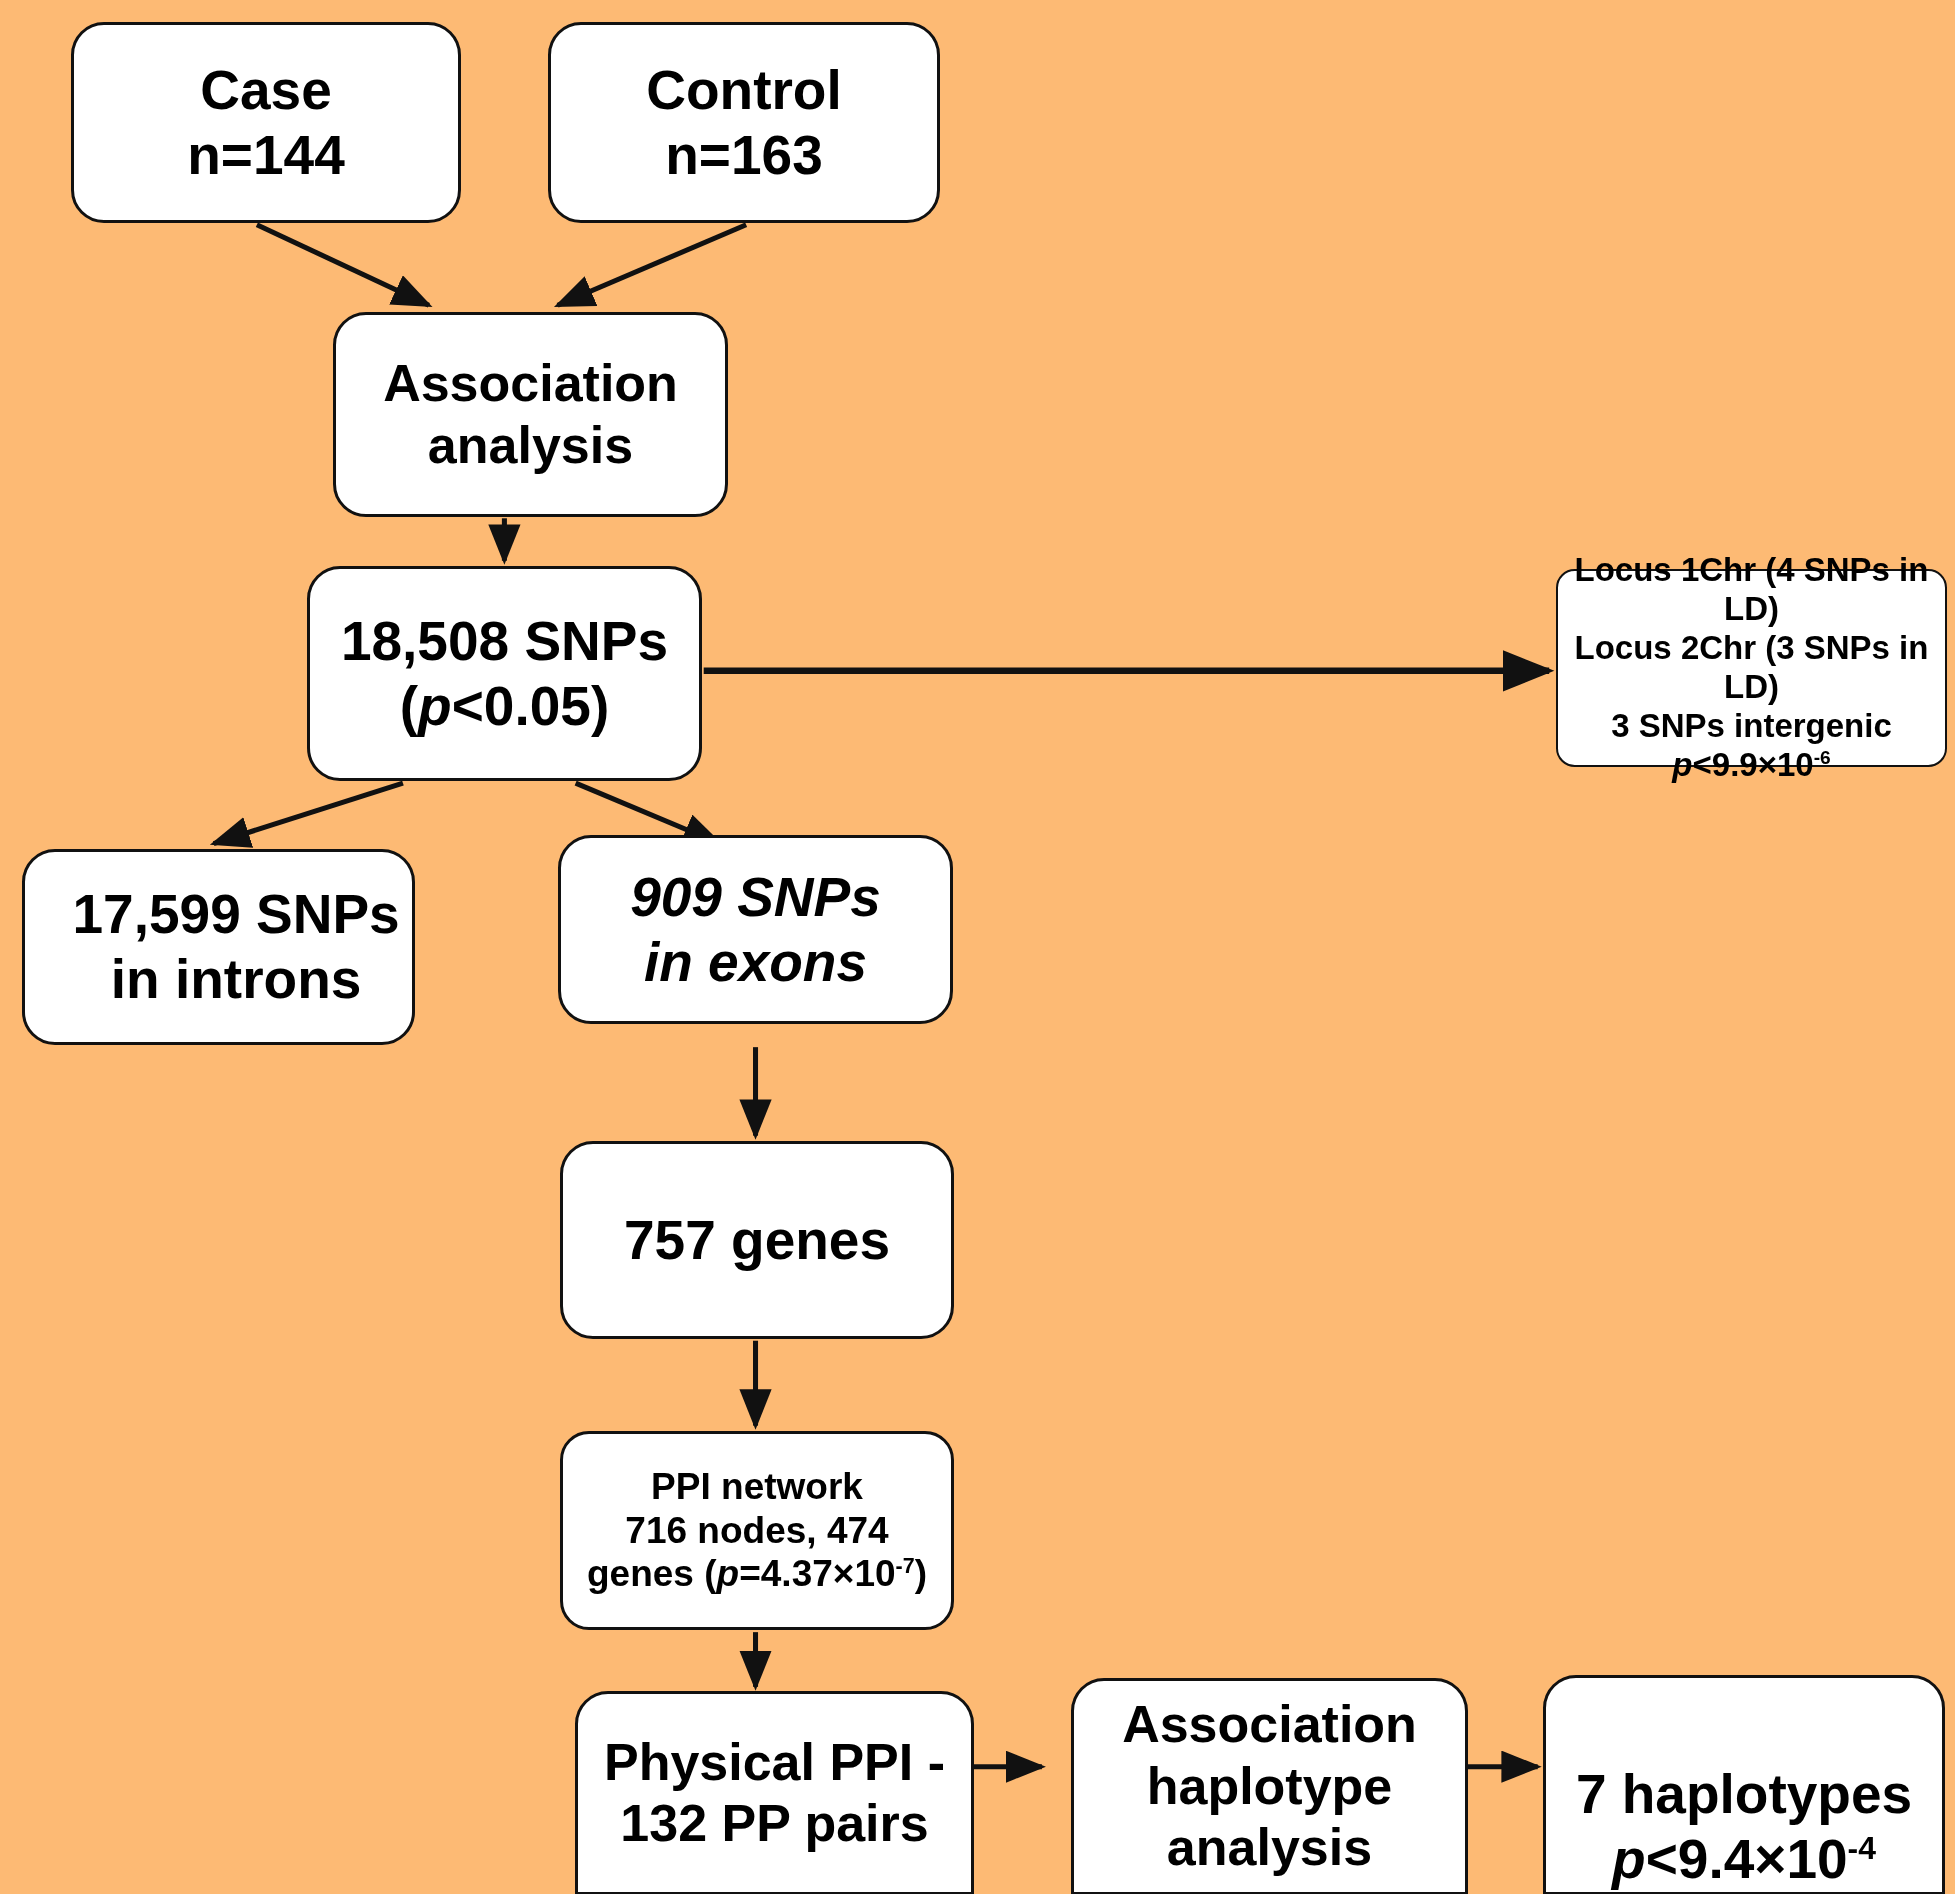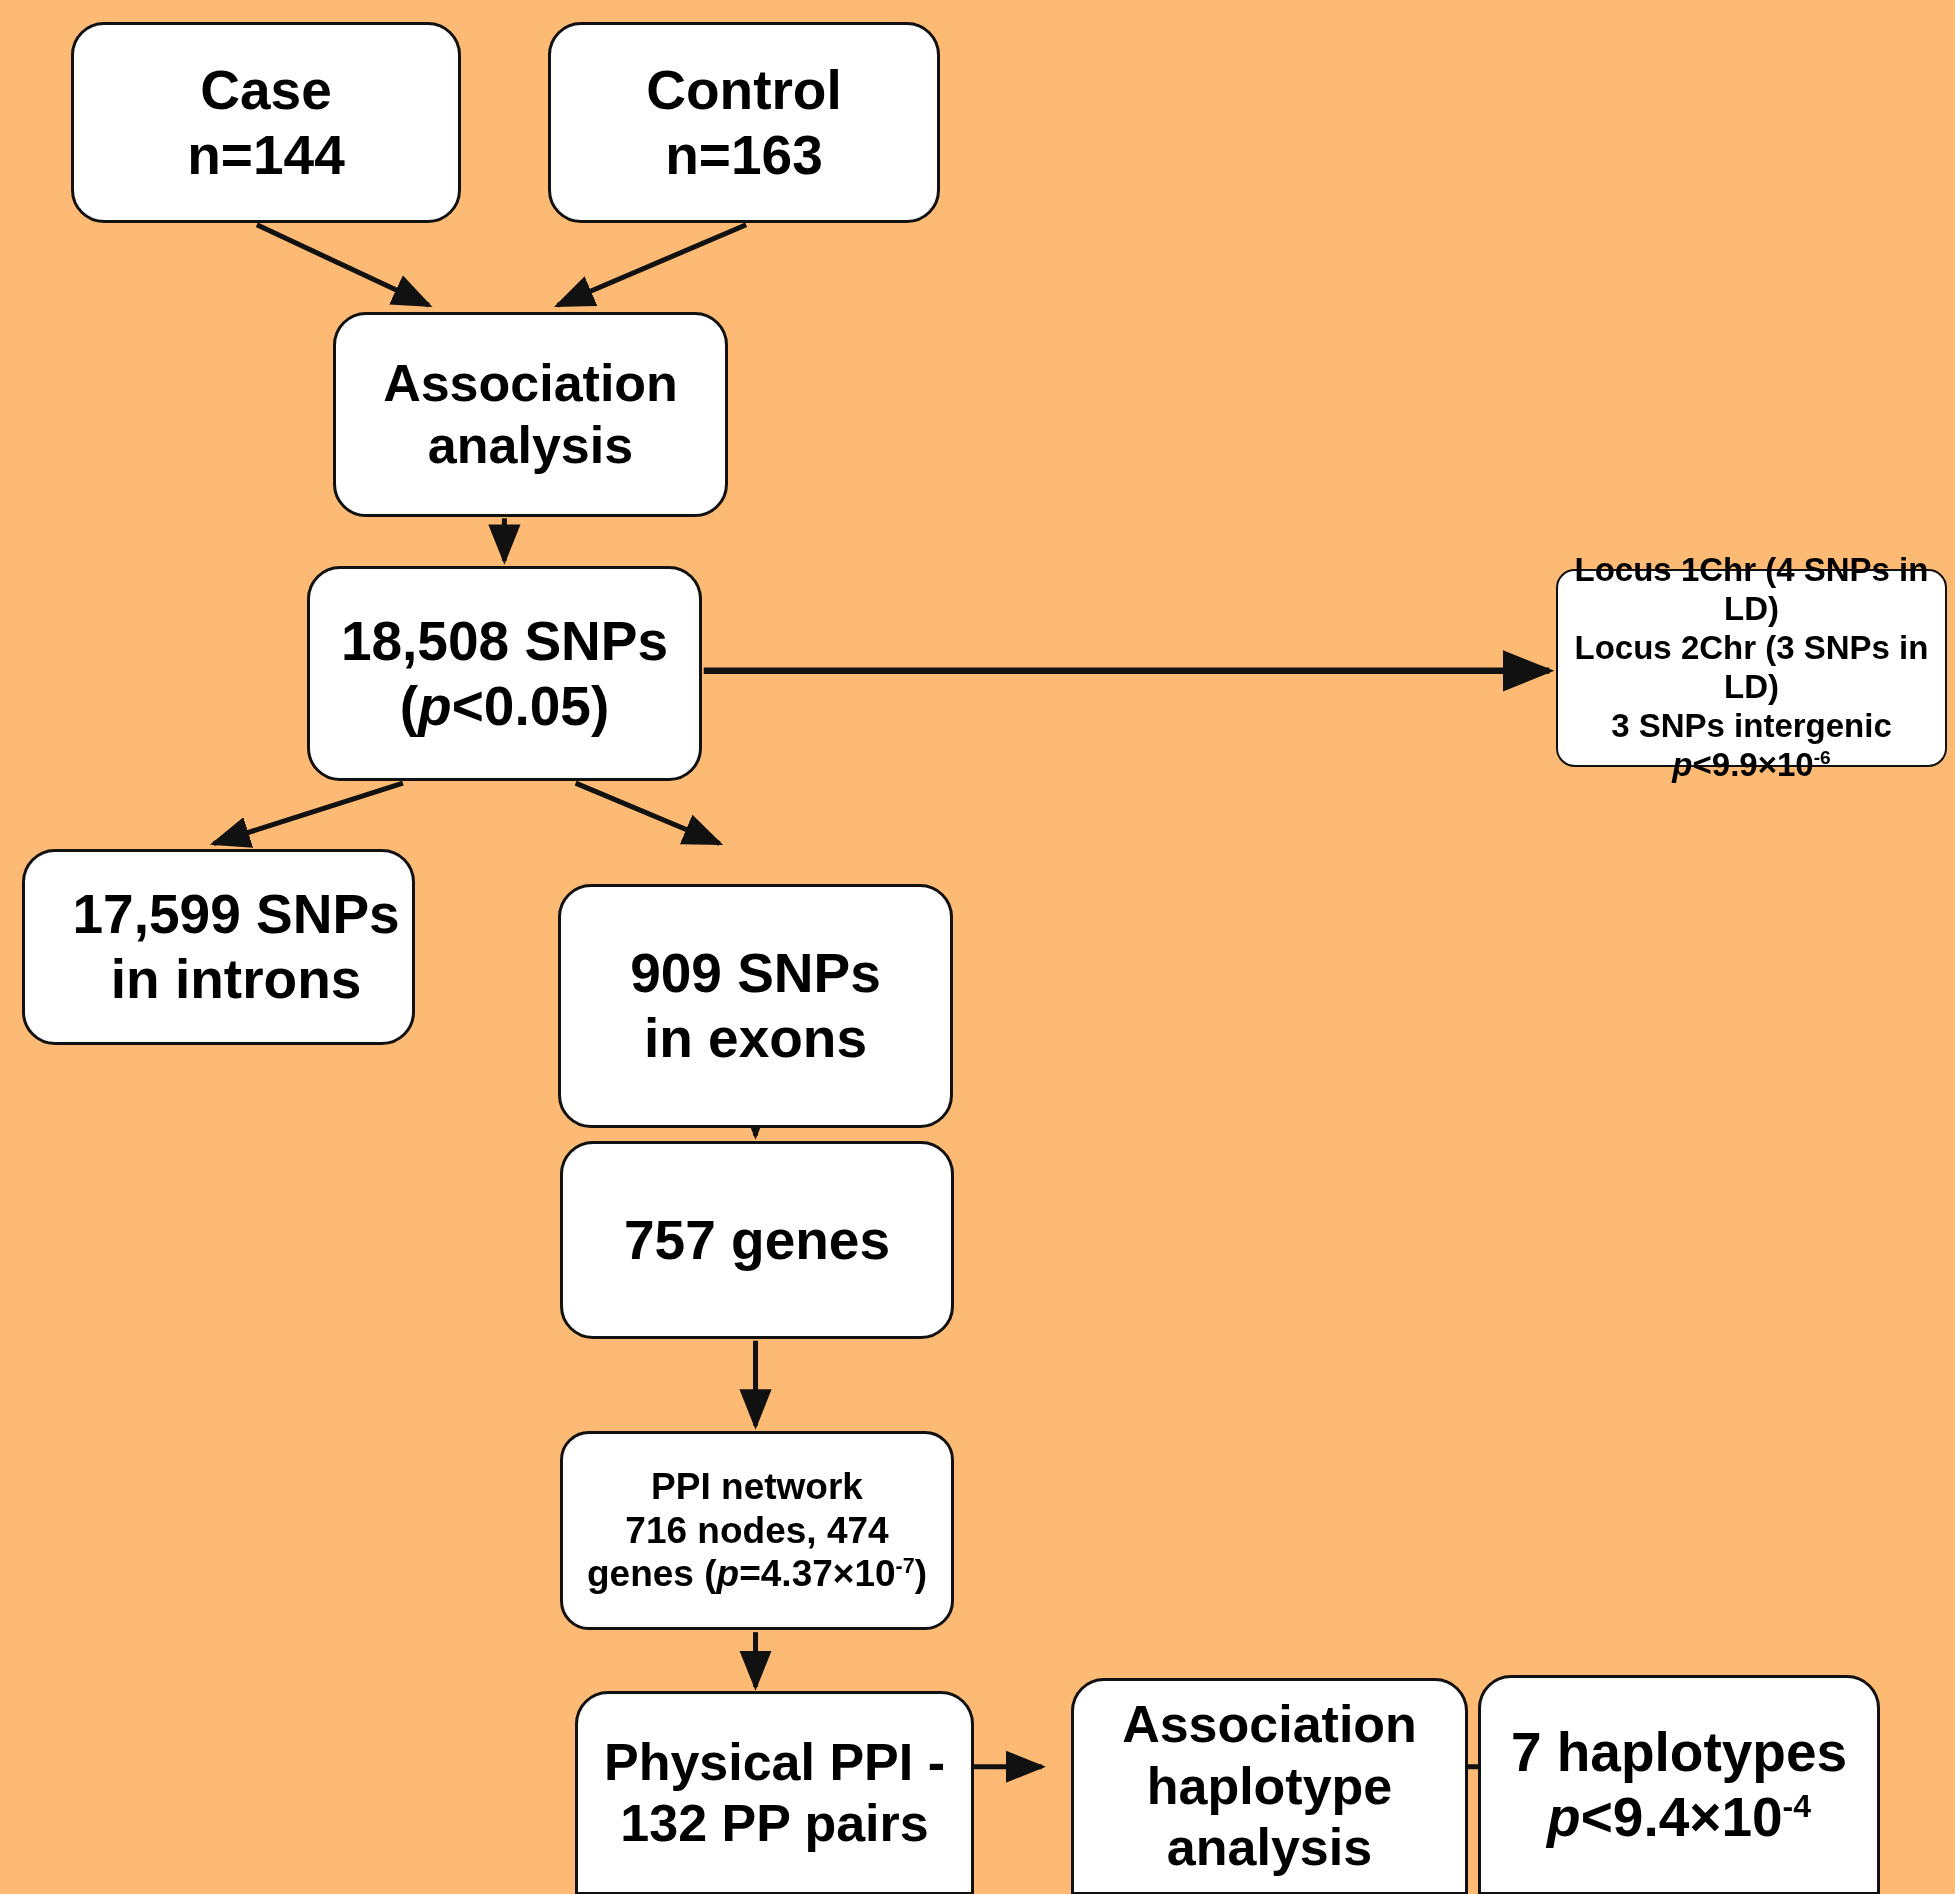--- a/index.html
+++ b/index.html
@@ -104,21 +104,21 @@
 
   <div class="node small" style="left:1556px; top:569px; width:391px; height:198px; border-radius:18.7px; border-width:2.9px;">
     <span class="txt"><span>Locus 1Chr (4 SNPs in</span><br><span>LD)</span><br><span>Locus 2Chr (3 SNPs in LD)</span><br><span>3 SNPs intergenic</span><br><span class="ital">p</span><span>&lt;9.9×10</span><sup>-6</sup></span>
   </div>
 
   <div class="node big" style="left:21.6px; top:849px; width:393px; height:196px;padding-left:36px;">
     <span class="txt">17,599 SNPs
 in introns</span>
   </div>
 
-  <div class="node big" style="left:558px; top:884px; width:395px; height:244px;">
+  <div class="node big" style="left:558px; top:835px; width:395px; height:189px;font-style:italic;">
     <span class="txt">909 SNPs
 in exons</span>
   </div>
 
   <div class="node big" style="left:560px; top:1141px; width:394px; height:198px;">
     <span class="txt">757 genes</span>
   </div>
 
   <div class="node small" style="left:560px; top:1431px; width:394px; height:199px; font-size:37px; border-radius:29px;">
     <span class="txt"><span>PPI network</span><br><span>716 nodes, 474</span><br><span>genes (</span><span class="ital">p</span><span>=4.37×10</span><sup>-7</sup><span>)</span></span>
@@ -128,18 +128,18 @@
     <span class="txt">Physical PPI -
 132 PP pairs</span>
   </div>
 
   <div class="node mid" style="left:1047px; top:1678px; width:397px; height:217px; border-bottom-left-radius:0; border-bottom-right-radius:0;">
     <span class="txt">Association
 haplotype
 analysis</span>
   </div>
 
-  <div class="node big" style="left:1478px; top:1675px; width:402px; height:220px; border-bottom-left-radius:0; border-bottom-right-radius:0;">
+  <div class="node big" style="left:1543px; top:1675px; width:402px; height:220px; border-bottom-left-radius:0; border-bottom-right-radius:0;align-items:flex-end;">
     <span class="txt"><span>7 haplotypes</span><br><span class="ital">p</span><span>&lt;9.4×10</span><sup>-4</sup></span>
   </div>
 
 </div>
 
 
 </body></html>

